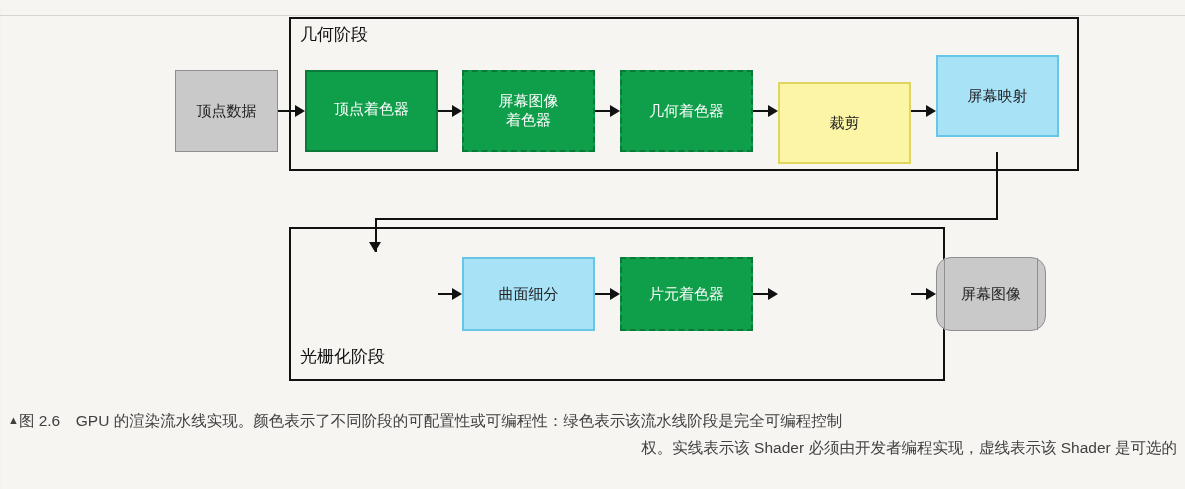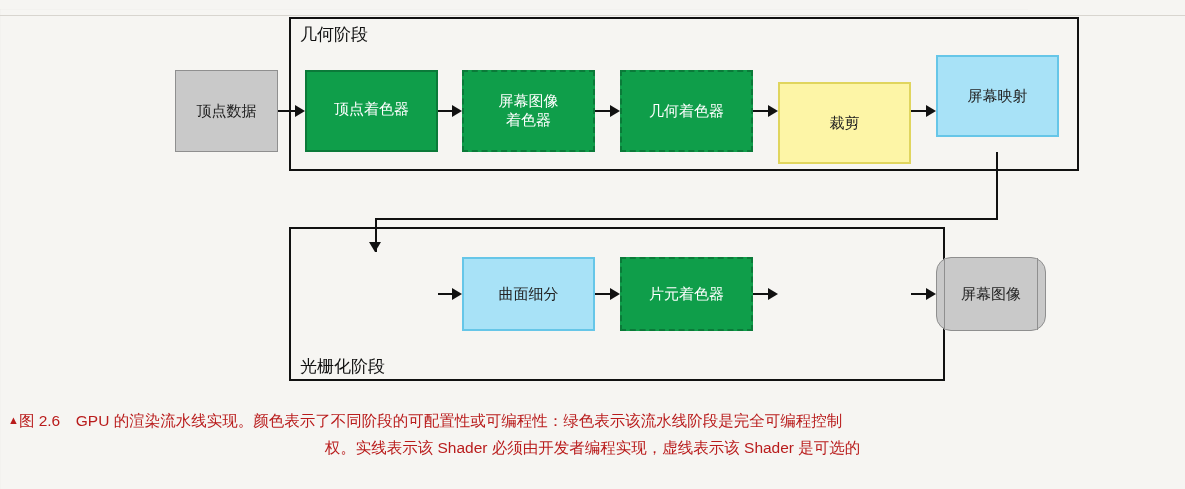--- a/index.html
+++ b/index.html
@@ -134,25 +134,25 @@
   }
 
   
   .caption {
     position: absolute;
     left: 8px;
     top: 398px;
     width: 1169px;
     font-size: 15.5px;
     line-height: 1.75;
-    color: #b91c1c;
+    color: #404040;
     text-align: justify;
   }
   .caption .line2 { display: block; }
-  .caption .line3 { display: block; text-align: center; }
+  .caption .line3 { display: block; text-align: right; }
   .tri-mark {
     font-size: 11px;
     vertical-align: 2px;
   }
 </style>
 </head>
 <body>
 
 <div id="root">
   <div class="paper-texture"></div>
@@ -200,21 +200,21 @@
   <div class="node n-blue" style="left:936px; top:46px; width:123px; height:82px;">
     <span class="node-label">屏幕映射</span>
   </div>
 
   <div class="conn conn-v" style="left:996px; top:143px; height:67px;"></div>
   <div class="conn conn-h" style="left:375px; top:209px; width:623px;"></div>
   <div class="conn conn-v" style="left:375px; top:209px; height:34px;"></div>
   <div class="arrow-down" style="left:369px; top:233px;"></div>
 
   <div class="group-box" style="left:289px; top:218px; width:652px; height:150px;"></div>
-  <div class="group-label" style="left:300px; top:346px;">光栅化阶段</div>
+  <div class="group-label" style="left:300px; top:336px;">光栅化阶段</div>
 
 
   <div class="conn conn-h" style="left:438px; top:284px; width:16px;"></div>
   <div class="arrow-right" style="left:452px; top:279px;"></div>
 
   <div class="node n-blue" style="left:462px; top:248px; width:133px; height:74px;">
     <span class="node-label">曲面细分</span>
   </div>
 
   <div class="conn conn-h" style="left:595px; top:284px; width:17px;"></div>

